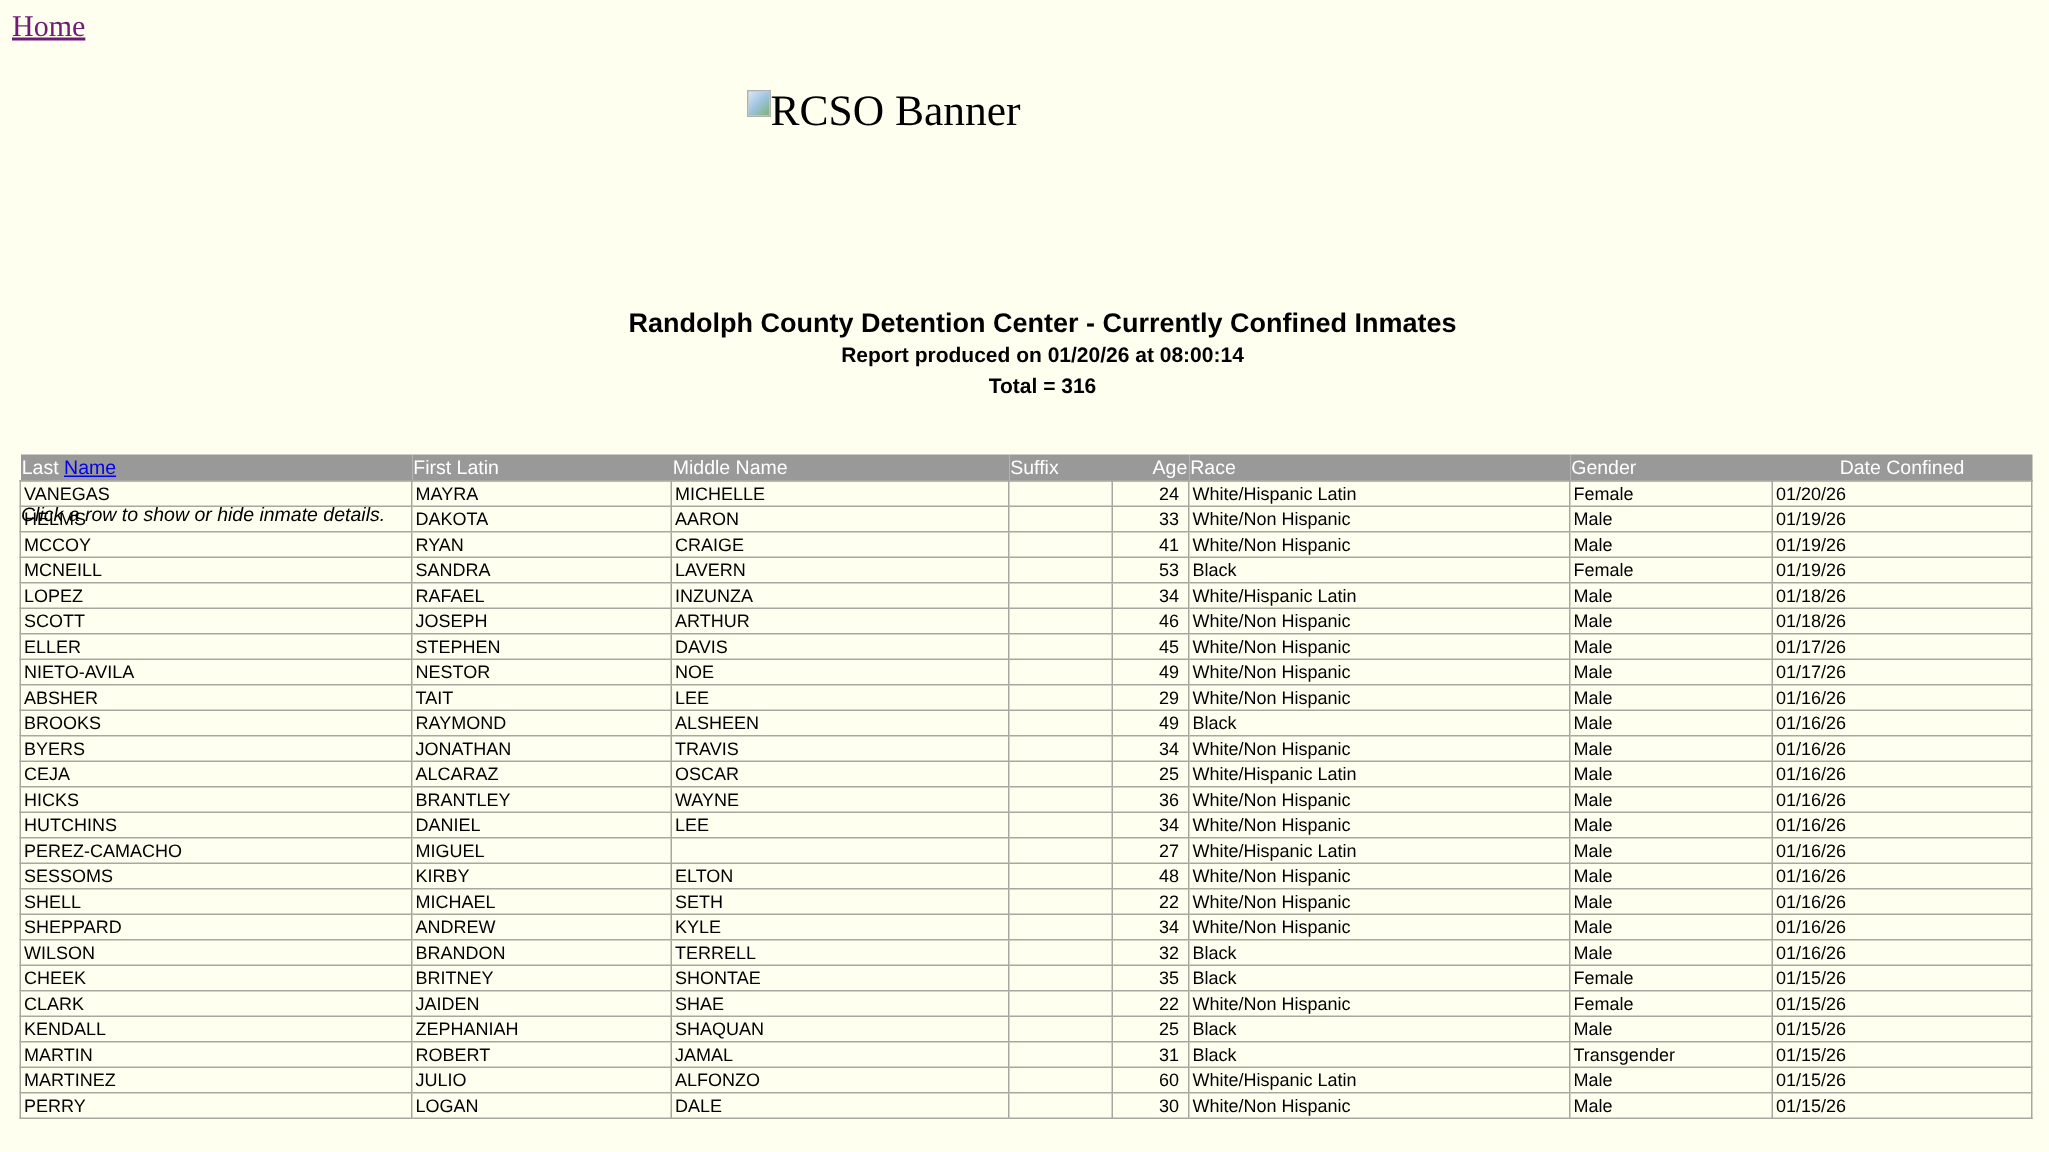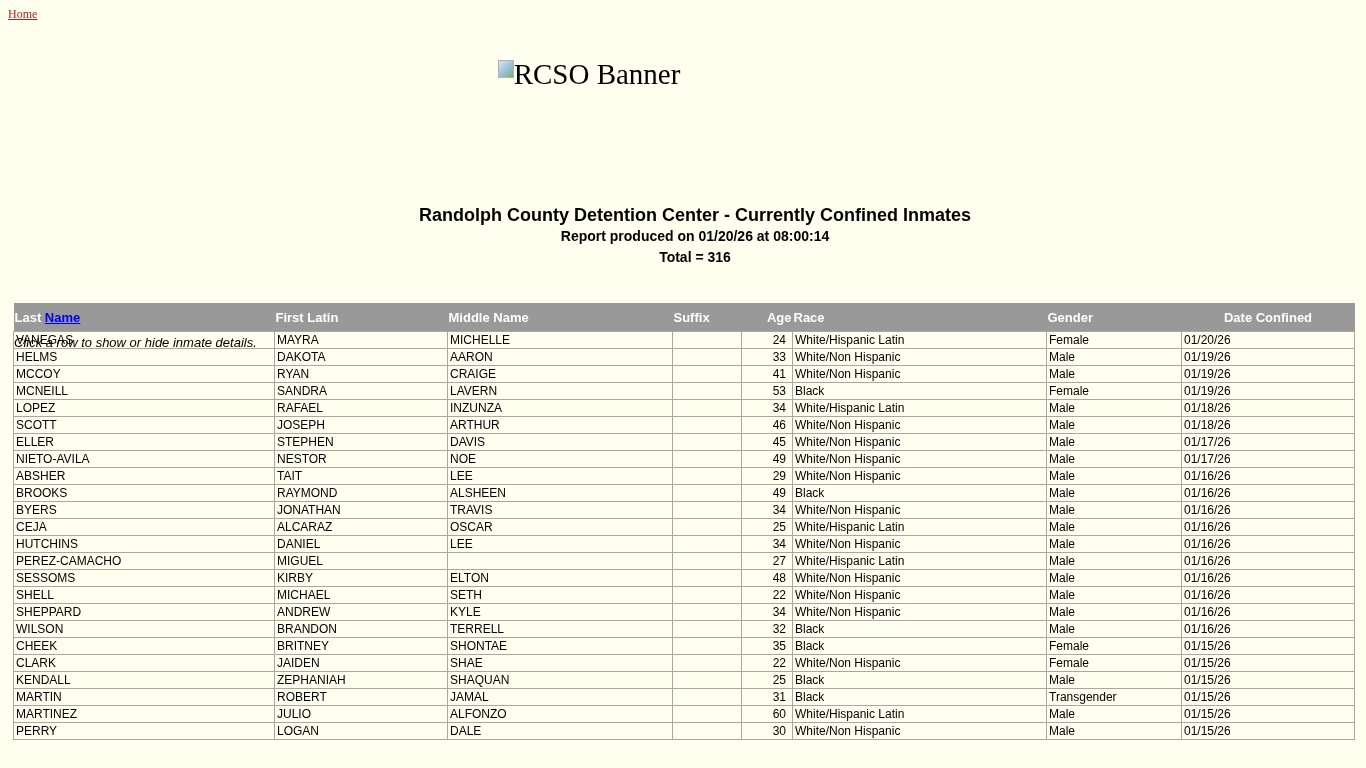--- a/index.html
+++ b/index.html
@@ -9,22 +9,22 @@
     height: 768px;
     overflow: hidden;
     font-family: "Liberation Serif", serif;
     color: #000;
     position: relative;
   }
   .home-link {
     position: absolute;
     left: 8px;
     top: 7px;
-    font-size: 12px;
-    color: #b91c1c;
+    font-size: 20px;
+    color: #701a75;
     text-decoration: underline;
     font-family: "Liberation Serif", serif;
   }
   .banner {
     position: absolute;
     left: 0;
     width: 1178px;
     top: 58px;
     text-align: center;
     font-size: 29px;
@@ -65,23 +65,23 @@
     top: 303px;
     width: 1341px;
     border-collapse: collapse;
     font-family: "Liberation Sans", sans-serif;
     font-size: 12px;
     table-layout: fixed;
   }
   table.inmates th {
     background: #999999;
     color: #ffffff;
-    font-weight: bold;
+    font-weight: normal;
     text-align: left;
-    height: 28px;
+    height: 17px;
     padding: 0 1px;
     font-size: 13px;
     border: none;
   }
   table.inmates th a { color: #0000ee; text-decoration: underline; }
   table.inmates th.age { text-align: right; }
   table.inmates th.date { text-align: center; }
   table.inmates td {
     border: 1px solid #a8a8a0;
     height: 16px;
@@ -246,20 +246,30 @@
         <td>CEJA</td>
         <td>ALCARAZ</td>
         <td>OSCAR</td>
         <td></td>
         <td class="age">25</td>
         <td>White/Hispanic Latin</td>
         <td>Male</td>
         <td class="date">01/16/26</td>
       </tr>
       <tr class="row">
+        <td>HICKS</td>
+        <td>BRANTLEY</td>
+        <td>WAYNE</td>
+        <td></td>
+        <td class="age">36</td>
+        <td>White/Non Hispanic</td>
+        <td>Male</td>
+        <td class="date">01/16/26</td>
+      </tr>
+      <tr class="row">
         <td>HUTCHINS</td>
         <td>DANIEL</td>
         <td>LEE</td>
         <td></td>
         <td class="age">34</td>
         <td>White/Non Hispanic</td>
         <td>Male</td>
         <td class="date">01/16/26</td>
       </tr>
       <tr class="row">

